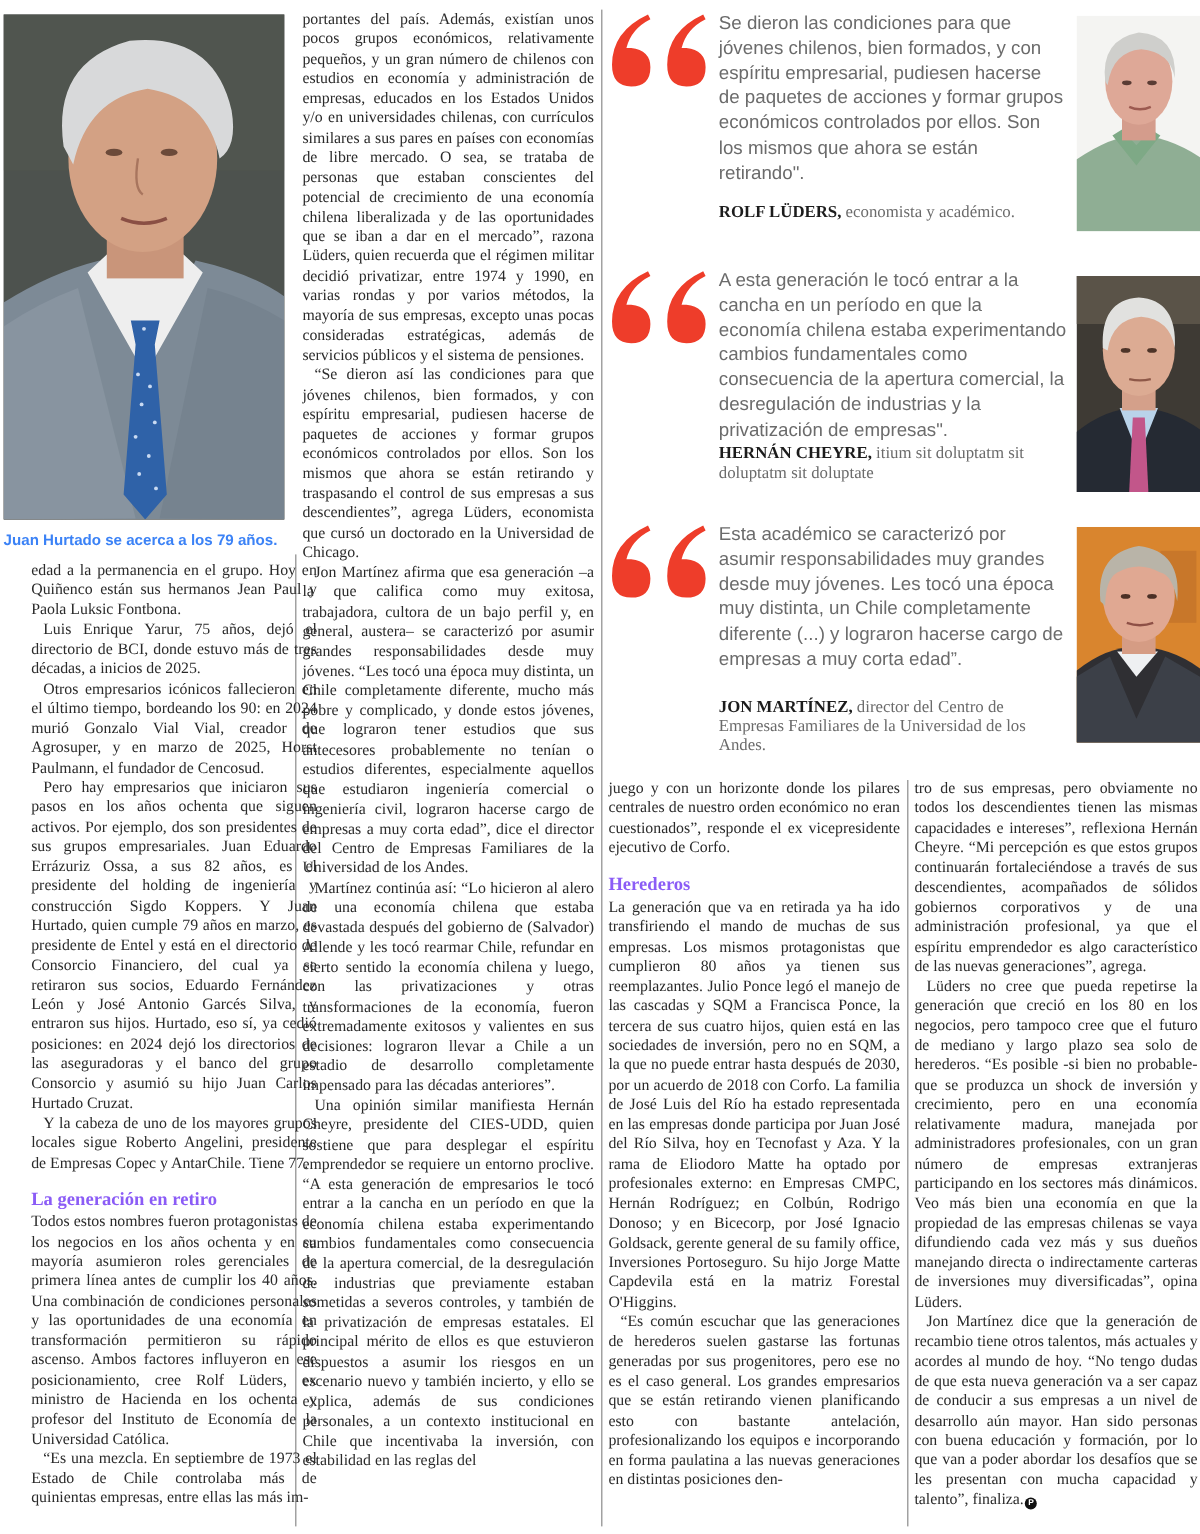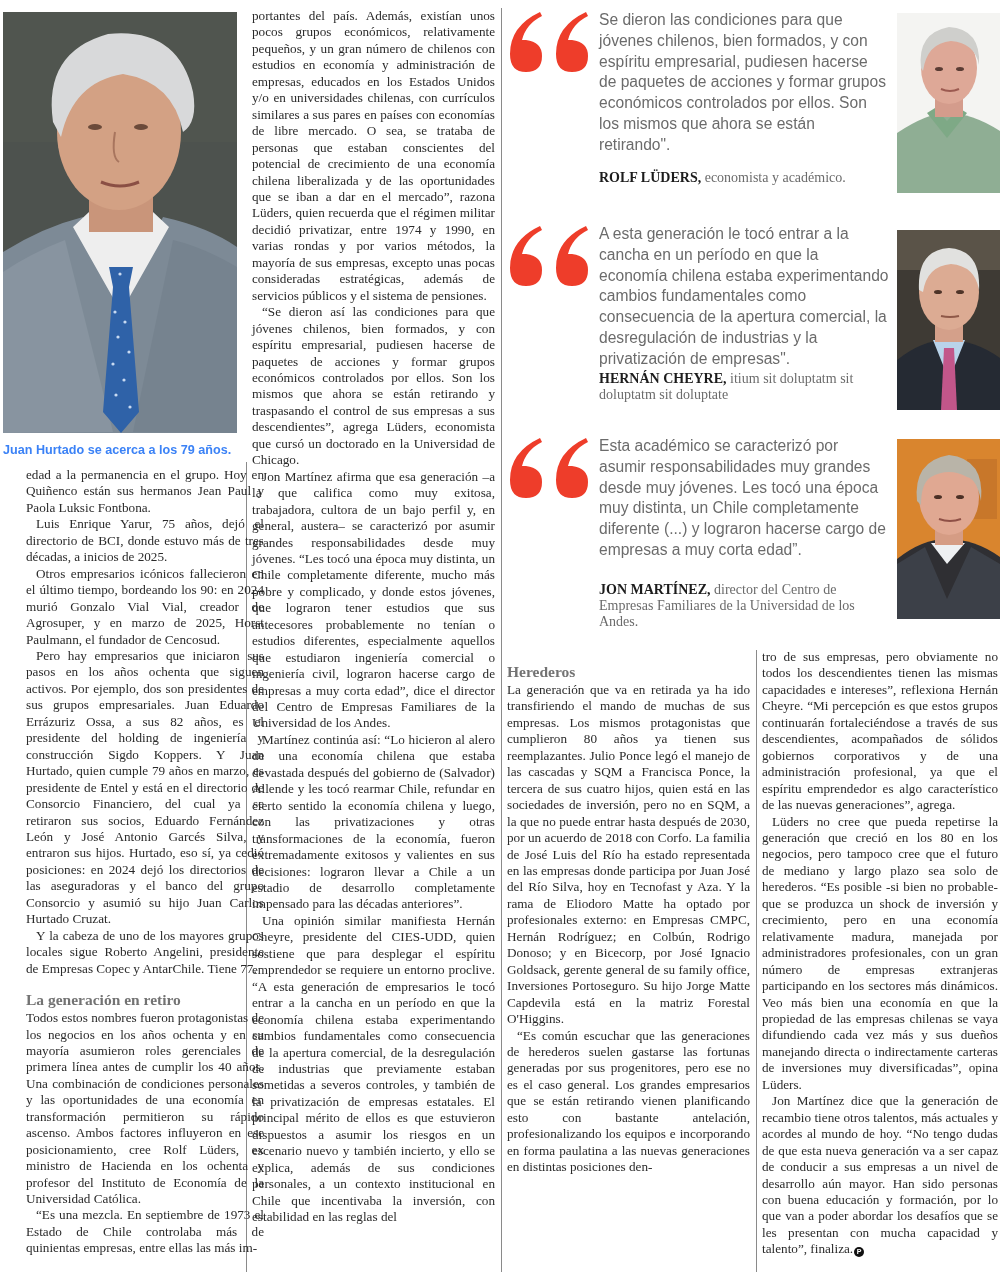--- a/index.html
+++ b/index.html
@@ -2,21 +2,21 @@
 <html><head>
 <meta charset="utf-8">
 <style>
   * { box-sizing: border-box; margin: 0; padding: 0; }
   html, body { width: 1000px; height: 1278px; background: #ffffff; overflow: hidden; }
   body { position: relative; font-family: "Liberation Serif", "DejaVu Serif", serif; color: #2a2a2a; }
 
   .col { position: absolute; font-size: 13.2px; line-height: 16.45px; text-align: justify; hyphens: manual; }
   .col p { text-indent: 10px; }
   .col p.noindent { text-indent: 0; }
-  .col h3 { font-family: "Liberation Serif", serif; font-weight: bold; font-size: 15.5px; line-height: 18px; color: #737373; margin-top: 10px; margin-bottom: 1px; }
+  .col h3 { font-family: "Liberation Serif", serif; font-weight: bold; font-size: 15.5px; line-height: 18px; color: #8b5cf6; margin-top: 10px; margin-bottom: 1px; }
 
   .vrule { position: absolute; width: 1px; background: #8a8a8a; }
 
   
   .main-photo { position: absolute; left: 3px; top: 12px; width: 234px; height: 421px; overflow: hidden; background: #4a4d4a; }
   .caption { position: absolute; left: 3px; top: 443px; width: 240px; font-family: "Liberation Sans", "DejaVu Sans", sans-serif; font-weight: bold; font-size: 12.6px; color: #3b82f6; }
 
   
   .quote { position: absolute; left: 506px; width: 494px; }
   .qmark { position: absolute; left: 0; top: 0; width: 84px; height: 64px; }
@@ -162,20 +162,21 @@
       <ellipse cx="52" cy="58" rx="30" ry="38" fill="#e0a892"></ellipse>
       <path d="M20 62 Q16 22 52 16 Q88 20 84 62 Q80 40 70 38 Q52 28 34 38 Q24 44 24 66 Z" fill="#b9b4a8"></path>
       <ellipse cx="41" cy="58" rx="4" ry="2" fill="#4b3026"></ellipse>
       <ellipse cx="63" cy="58" rx="4" ry="2" fill="#4b3026"></ellipse>
       <path d="M42 80 Q53 84 64 80" stroke="#8e5046" stroke-width="2" fill="none"></path>
     </svg>
   </div>
 </div>
 
 <div class="col" style="left:507px; top:649px; width:243px;">
+  <p class="noindent">juego y con un horizonte donde los pilares centrales de nuestro orden económico no eran cuestionados”, responde el ex vicepresidente ejecutivo de Corfo.</p>
   <h3 style="margin-top:14px;">Herederos</h3>
   <p class="noindent">La generación que va en retirada ya ha ido transfiriendo el mando de muchas de sus empresas. Los mismos protagonistas que cumplieron 80 años ya tienen sus reemplazantes. Julio Ponce legó el manejo de las cascadas y SQM a Francisca Ponce, la tercera de sus cuatro hijos, quien está en las sociedades de inversión, pero no en SQM, a la que no puede entrar hasta después de 2030, por un acuerdo de 2018 con Corfo. La familia de José Luis del Río ha estado representada en las empresas donde participa por Juan José del Río Silva, hoy en Tecnofast y Aza. Y la rama de Eliodoro Matte ha optado por profesionales externo: en Empresas CMPC, Hernán Rodríguez; en Colbún, Rodrigo Donoso; y en Bicecorp, por José Ignacio Goldsack, gerente general de su family office, Inversiones Portoseguro. Su hijo Jorge Matte Capdevila está en la matriz Forestal O'Higgins.</p>
   <p>“Es común escuchar que las generaciones de herederos suelen gastarse las fortunas generadas por sus progenitores, pero ese no es el caso general. Los grandes empresarios que se están retirando vienen planificando esto con bastante antelación, profesionalizando los equipos e incorporando en forma paulatina a las nuevas generaciones en distintas posiciones den-</p>
 </div>
 
 <div class="col" style="left:762px; top:649px; width:236px;">
   <p class="noindent">tro de sus empresas, pero obviamente no todos los descendientes tienen las mismas capacidades e intereses”, reflexiona Hernán Cheyre. “Mi percepción es que estos grupos continuarán fortaleciéndose a través de sus descendientes, acompañados de sólidos gobiernos corporativos y de una administración profesional, ya que el espíritu emprendedor es algo característico de las nuevas generaciones”, agrega.</p>
   <p>Lüders no cree que pueda repetirse la generación que creció en los 80 en los negocios, pero tampoco cree que el futuro de mediano y largo plazo sea solo de herederos. “Es posible -si bien no probable- que se produzca un shock de inversión y crecimiento, pero en una economía relativamente madura, manejada por administradores profesionales, con un gran número de empresas extranjeras participando en los sectores más dinámicos. Veo más bien una economía en que la propiedad de las empresas chilenas se vaya difundiendo cada vez más y sus dueños manejando directa o indirectamente carteras de inversiones muy diversificadas”, opina Lüders.</p>
   <p><span>Jon Martínez dice que la generación de recambio tiene otros talentos, más actuales y acordes al mundo de hoy. “No tengo dudas de que esta nueva generación va a ser capaz de conducir a sus empresas a un nivel de desarrollo aún mayor. Han sido personas con buena educación y formación, por lo que van a poder abordar los desafíos que se les presentan con mucha capacidad y talento”, finaliza.</span><span class="end-mark">P</span></p>
 </div>

